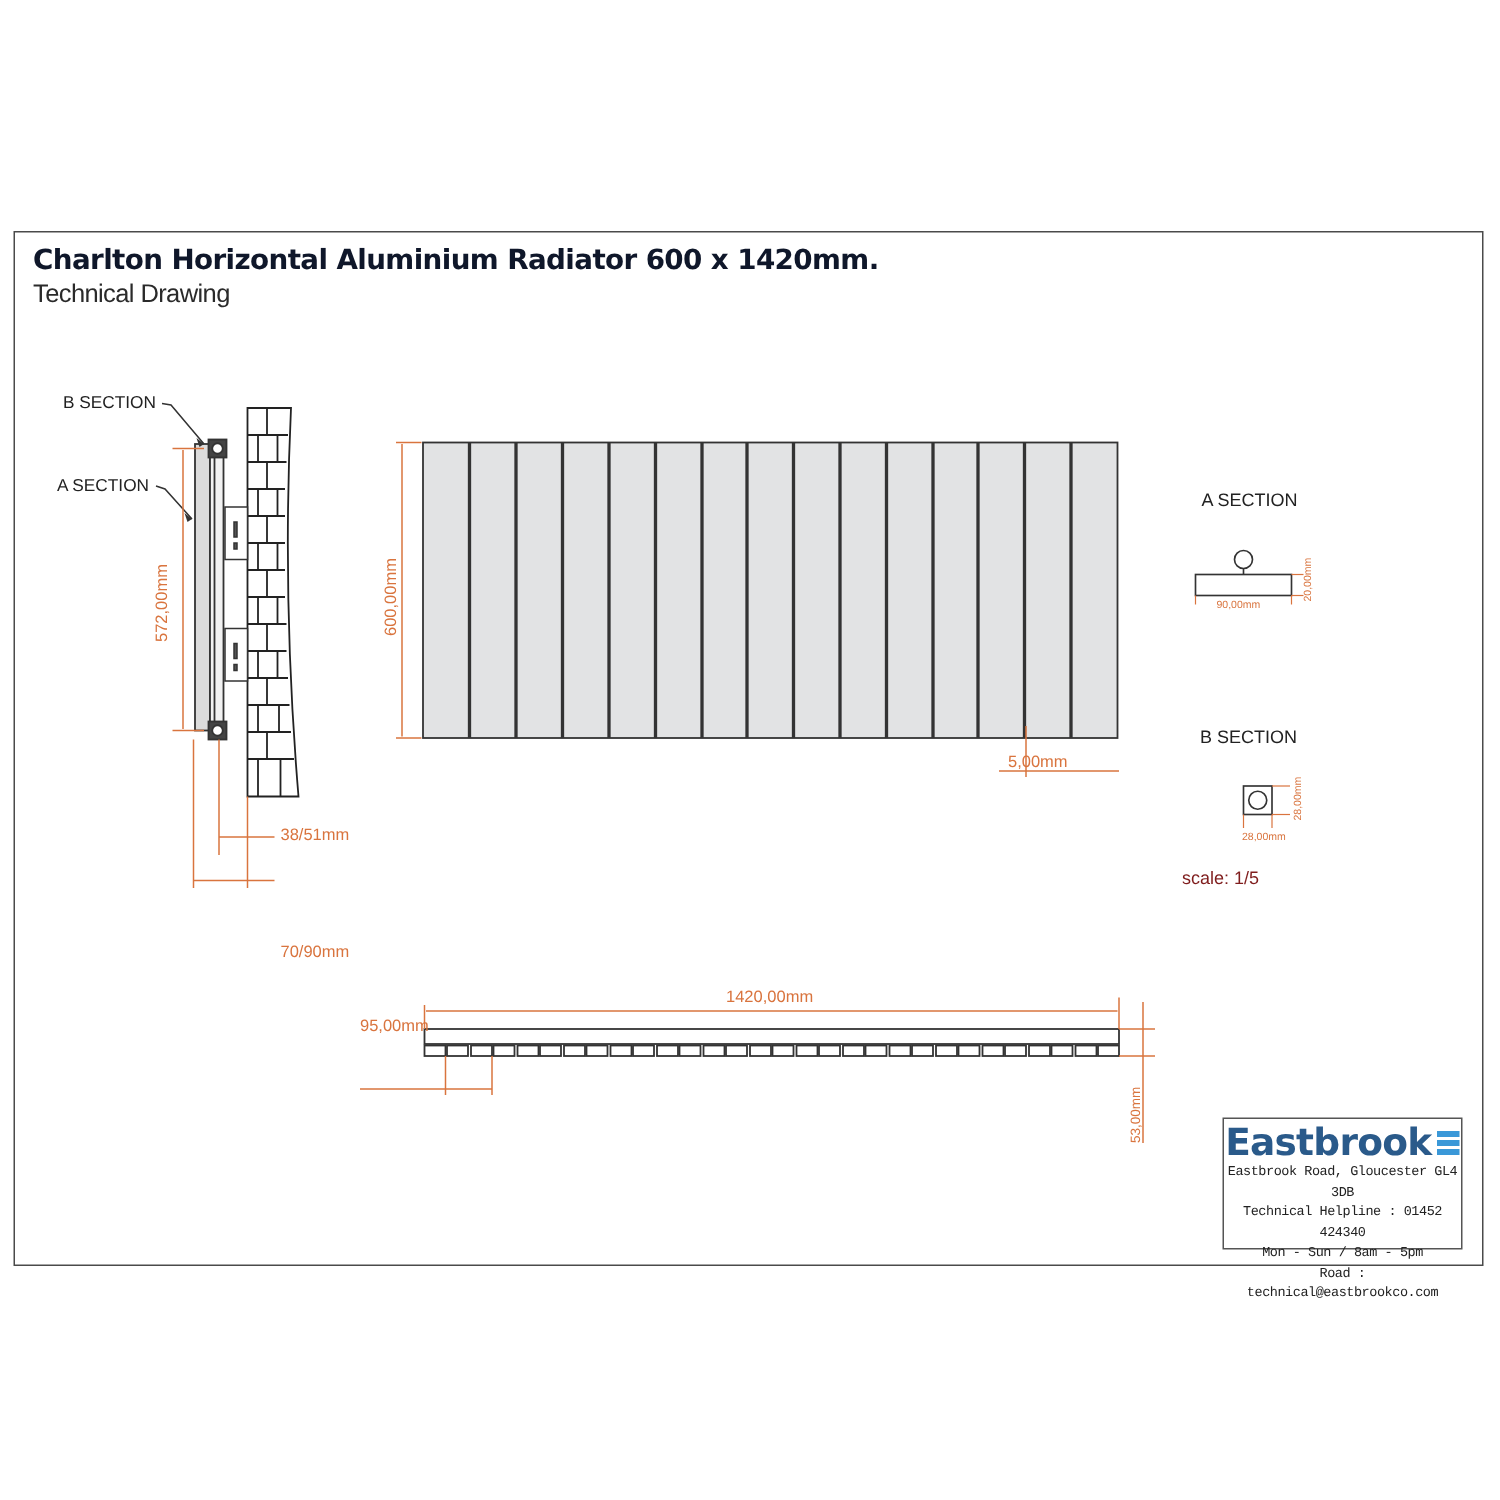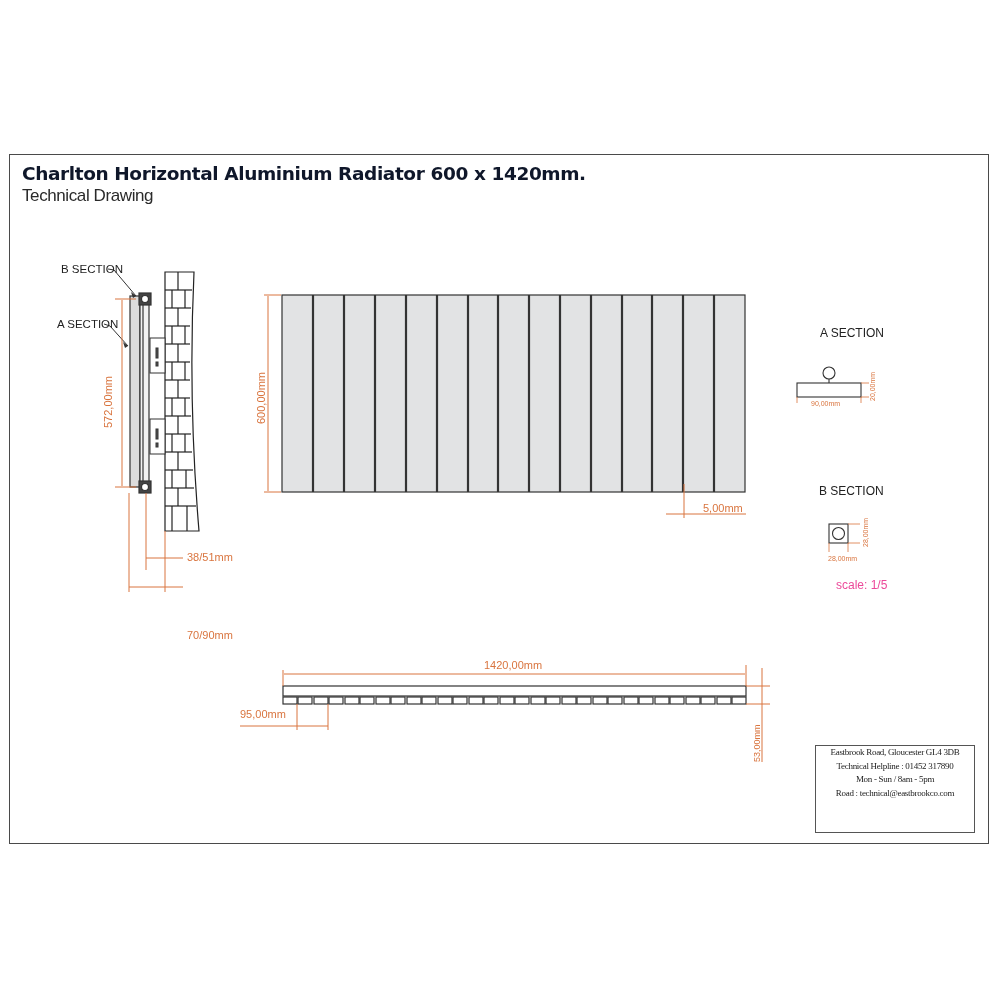--- a/index.html
+++ b/index.html
@@ -1,31 +1,31 @@
 <!DOCTYPE html>
 <html><head>
 <meta charset="utf-8">
 <style>
   html, body { margin:0; padding:0; background:#ffffff; }
   body { width:1000px; height:1000px; position:relative; overflow:hidden; font-family:"Liberation Sans", sans-serif; }
   .frame { position:absolute; left:9px; top:154px; width:980px; height:690px; border:1px solid #4a4a4a; box-sizing:border-box; }
   .title { position:absolute; left:22px; top:163px; font-size:18.5px; font-weight:bold; color:#0f172a; font-family:"DejaVu Sans", sans-serif; letter-spacing:-0.4px; }
   .subtitle { position:absolute; left:22px; top:186px; font-size:17px; color:#2a2a2a; font-family:Liberation Sans, sans-serif; letter-spacing:-0.4px; }
-  .lbl { position:absolute; font-size:11.5px; color:#222; white-space:nowrap;margin-left:19px; }
+  .lbl { position:absolute; font-size:11.5px; color:#222; white-space:nowrap; }
   .dim { position:absolute; font-size:11px; color:#d9743e; white-space:nowrap; }
   .dim.small { font-size:7px; }
   .vert { transform:rotate(-90deg); transform-origin:left top; }
   svg.drawing { position:absolute; left:0; top:0; }
   .logo-box { position:absolute; left:815px; top:745px; width:160px; height:88px; border:1px solid #555; box-sizing:border-box; background:#fff; text-align:center; }
   .logo-row { display:flex; align-items:center; justify-content:center; gap:4px; margin-top:3px; }
   .logo-text { font-size:25px; font-weight:bold; color:#2a5a8a; font-family:"DejaVu Sans", sans-serif; letter-spacing:-0.5px; line-height:26px; }
   .logo-waves { display:flex; flex-direction:column; gap:2px; }
   .logo-waves span { display:block; width:15px; height:4px; background:#3a98d8; }
-  .addr-line { font-size:9px; color:#222; line-height:13.5px; font-family:Liberation Serif, serif; letter-spacing:-0.3px; }
-  .scale { position:absolute; left:836px; top:578px; font-size:12px; color:#ec4899; }
+  .addr-line { font-size:9px; color:#222; line-height:13.5px; font-family:Liberation Mono, monospace; letter-spacing:-0.3px; }
+  .scale { position:absolute; left:788px; top:578px; font-size:12px; color:#7f1d1d; }
 </style>
 </head>
 <body>
 
 <div class="frame"></div>
 <div class="title">Charlton Horizontal Aluminium Radiator 600 x 1420mm.</div>
 <div class="subtitle">Technical Drawing</div>
 
 <svg class="drawing" width="1000" height="1000">
 
@@ -205,32 +205,40 @@
   </g>
 </svg>
 
 <div class="lbl" style="left:42px;top:263px;">B SECTION</div>
 <div class="lbl" style="left:38px;top:318px;">A SECTION</div>
 <div class="dim vert" style="left:102px;top:428px;">572,00mm</div>
 <div class="dim" style="left:187px;top:551px;">38/51mm</div>
 <div class="dim" style="left:187px;top:581px;margin-top:48px;">70/90mm</div>
 
 <div class="dim vert" style="left:255px;top:424px;">600,00mm</div>
-<div class="dim" style="left:703px;top:502px;">5,00mm</div>
+<div class="dim" style="left:672px;top:502px;">5,00mm</div>
 
 <div class="lbl" style="left:801px;top:326px;font-size:12px;">A SECTION</div>
 <div class="dim small" style="left:811px;top:400px;">90,00mm</div>
 <div class="dim small vert" style="left:869px;top:401px;">20,00mm</div>
 <div class="lbl" style="left:800px;top:484px;font-size:12px;">B SECTION</div>
 <div class="dim small" style="left:828px;top:555px;">28,00mm</div>
 <div class="dim small vert" style="left:862px;top:547px;">28,00mm</div>
 <div class="scale">scale: 1/5</div>
 
 <div class="dim" style="left:484px;top:659px;">1420,00mm</div>
-<div class="dim" style="left:240px;top:708px;">95,00mm</div>
+<div class="dim" style="left:240px;top:678px;">95,00mm</div>
 <div class="dim vert" style="left:752px;top:762px;font-size:9px;">53,00mm</div>
 
 <div class="logo-box">
+  <div class="logo-row">
+    <span class="logo-text">Eastbrook</span>
+    <span class="logo-waves">
+        <span></span>
+        <span></span>
+        <span></span>
+      </span>
+  </div>
   <div class="addr-line">Eastbrook Road, Gloucester GL4 3DB</div>
-  <div class="addr-line">Technical Helpline : 01452 317890</div>
+  <div class="addr-line">Technical Helpline : 01452 424340</div>
   <div class="addr-line">Mon - Sun / 8am - 5pm</div>
   <div class="addr-line">Road : technical@eastbrookco.com</div>
 </div>
 
 </body></html>

